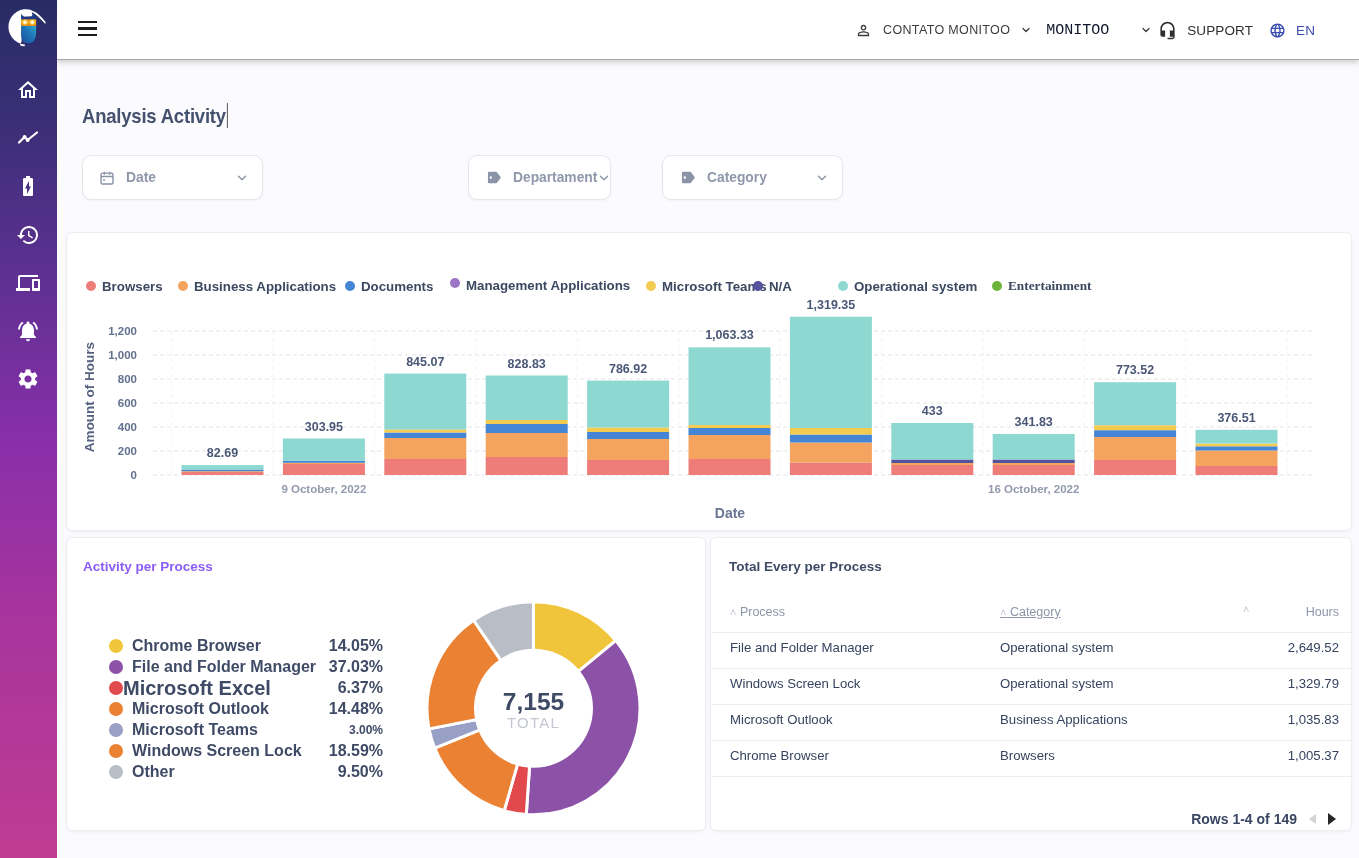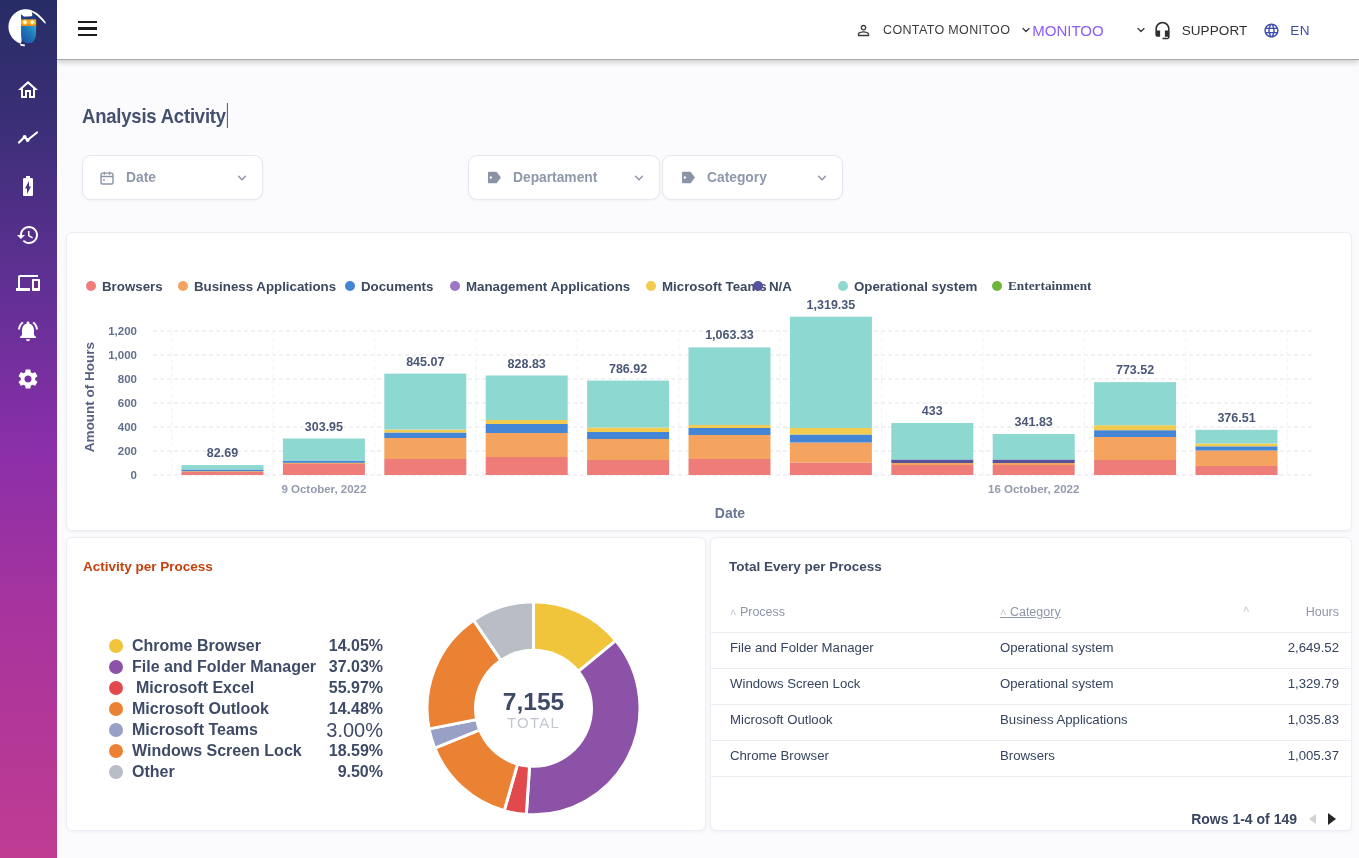--- a/index.html
+++ b/index.html
@@ -20,21 +20,21 @@
           <svg width="17" height="17" viewBox="0 0 24 24" fill="#3b3b3b">
             <path d="M12 5.9c1.16 0 2.1.94 2.1 2.1s-.94 2.1-2.1 2.1S9.9 9.16 9.9 8s.94-2.1 2.1-2.1m0 9c2.97 0 6.1 1.46 6.1 2.1v1.1H5.9V17c0-.64 3.13-2.1 6.1-2.1M12 4C9.79 4 8 5.79 8 8s1.79 4 4 4 4-1.79 4-4-1.79-4-4-4zm0 9c-2.67 0-8 1.34-8 4v3h16v-3c0-2.66-5.33-4-8-4z"></path>
           </svg>
         </span>
     <span style="margin-left:11px;font-size:12.5px;letter-spacing:.35px;color:#3b3b3b;">CONTATO MONITOO</span>
     <span style="margin-left:10px;display:flex;">
           <svg width="12" height="12" viewBox="0 0 24 24" fill="none" stroke="#3b3b3b" stroke-width="2.6" stroke-linecap="round" stroke-linejoin="round">
             <path d="M6 9l6 6 6-6"></path>
           </svg>
         </span>
-    <span style="font-size:15px;color:#8b5cf6;">MONITOO</span>
+    <span style="margin-left:14px;font-size:15px;color:#0f172a;font-family:Liberation Mono, monospace;">MONITOO</span>
     <span style="margin-left:31px;display:flex;">
           <svg width="12" height="12" viewBox="0 0 24 24" fill="none" stroke="#3b3b3b" stroke-width="2.6" stroke-linecap="round" stroke-linejoin="round">
             <path d="M6 9l6 6 6-6"></path>
           </svg>
         </span>
     <span style="margin-left:6px;display:flex;">
           <svg width="19" height="19" viewBox="0 0 24 24" fill="#2f2f2f">
             <path d="M12 1c-4.97 0-9 4.03-9 9v7c0 1.66 1.34 3 3 3h3v-8H5v-2c0-3.87 3.13-7 7-7s7 3.13 7 7v2h-4v8h4v1h-7v2h6c1.66 0 3-1.34 3-3V10c0-4.97-4.03-9-9-9z"></path>
           </svg>
         </span>
@@ -102,21 +102,21 @@
           <path d="M8 14.5h.01" stroke-width="2.6" stroke-linecap="round"></path>
         </svg>
       </span>
  <span style="margin-left:10px;font-size:13.8px;font-weight:600;color:#8f97ab;">Date</span>
  <span style="margin-left:auto;margin-right:13px;display:flex;">
         <svg width="14" height="14" viewBox="0 0 24 24" fill="none" stroke="#8b93a7" stroke-width="2.4" stroke-linecap="round" stroke-linejoin="round">
           <path d="M6 9l6 6 6-6"></path>
         </svg>
       </span>
     </div>
-<div style="position:absolute;left:468px;top:155px;width:192px;height:45px;background:#fff;border:1px solid #e4e7ee;border-radius:9px;box-shadow:0 1px 2px rgba(40,50,90,.05);display:flex;align-items:center;">
+<div style="position:absolute;left:468px;top:155px;width:143px;height:45px;background:#fff;border:1px solid #e4e7ee;border-radius:9px;box-shadow:0 1px 2px rgba(40,50,90,.05);display:flex;align-items:center;">
  <span style="margin-left:15px;display:flex;">
         <svg width="19" height="19" viewBox="0 0 24 24">
           <path fill-rule="evenodd" d="M5 6.2 C5 5.3 5.7 4.6 6.6 4.6 H14.8 C15.3 4.6 15.8 4.8 16.1 5.2 L20.8 11.2 Q21.4 12 20.8 12.8 L16.1 18.8 C15.8 19.2 15.3 19.4 14.8 19.4 H6.6 C5.7 19.4 5 18.7 5 17.8 Z M8.6 13.5 a1.5 1.5 0 1 0 0-3 a1.5 1.5 0 0 0 0 3 Z" fill="#8b93a7"></path>
         </svg>
       </span>
  <span style="margin-left:10px;font-size:13.8px;font-weight:600;color:#8f97ab;">Departament</span>
  <span style="margin-left:auto;margin-right:13px;display:flex;">
         <svg width="14" height="14" viewBox="0 0 24 24" fill="none" stroke="#8b93a7" stroke-width="2.4" stroke-linecap="round" stroke-linejoin="round">
           <path d="M6 9l6 6 6-6"></path>
         </svg>
@@ -235,21 +235,21 @@
         <span style="font-size:13.3px;font-weight:600;color:#3c4961;">Browsers</span>
       </span>
       <span style="position:absolute;left:111px;top:45px;height:16px;display:inline-flex;align-items:center;white-space:nowrap;">
         <span style="width:10px;height:10px;border-radius:50%;background:#f4a45e;display:inline-block;margin-right:6px;"></span>
         <span style="font-size:13.3px;font-weight:600;color:#3c4961;">Business Applications</span>
       </span>
       <span style="position:absolute;left:278px;top:45px;height:16px;display:inline-flex;align-items:center;white-space:nowrap;">
         <span style="width:10px;height:10px;border-radius:50%;background:#4585d6;display:inline-block;margin-right:6px;"></span>
         <span style="font-size:13.3px;font-weight:600;color:#3c4961;">Documents</span>
       </span>
-      <span style="position:absolute;left:383px;top:45px;height:16px;display:inline-flex;align-items:center;white-space:nowrap;">
+      <span style="position:absolute;left:383px;top:45px;height:16px;display:inline-flex;align-items:flex-start;white-space:nowrap;">
         <span style="width:10px;height:10px;border-radius:50%;background:#9c77c7;display:inline-block;margin-right:6px;"></span>
         <span style="font-size:13.3px;font-weight:600;color:#3c4961;">Management Applications</span>
       </span>
       <span style="position:absolute;left:579px;top:45px;height:16px;display:inline-flex;align-items:center;white-space:nowrap;">
         <span style="width:10px;height:10px;border-radius:50%;background:#f3cb50;display:inline-block;margin-right:6px;"></span>
         <span style="font-size:13.3px;font-weight:600;color:#3c4961;">Microsoft Teams</span>
       </span>
       <span style="position:absolute;left:686px;top:45px;height:16px;display:inline-flex;align-items:center;white-space:nowrap;">
         <span style="width:10px;height:10px;border-radius:50%;background:#55529e;display:inline-block;margin-right:6px;"></span>
         <span style="font-size:13.3px;font-weight:600;color:#3c4961;">N/A</span>
@@ -257,21 +257,21 @@
       <span style="position:absolute;left:771px;top:45px;height:16px;display:inline-flex;align-items:center;white-space:nowrap;">
         <span style="width:10px;height:10px;border-radius:50%;background:#8dd8d1;display:inline-block;margin-right:6px;"></span>
         <span style="font-size:13.3px;font-weight:600;color:#3c4961;">Operational system</span>
       </span>
       <span style="position:absolute;left:925px;top:45px;height:16px;display:inline-flex;align-items:center;white-space:nowrap;">
         <span style="width:10px;height:10px;border-radius:50%;background:#6cb43a;display:inline-block;margin-right:6px;"></span>
         <span style="font-size:13.3px;font-weight:600;color:#3c4961;font-family:Liberation Serif, serif;">Entertainment</span>
       </span>
 </div>
 <div class="card" style="left:66px;top:537px;width:640px;height:294px;">
-  <div style="position:absolute;left:16px;top:21px;font-size:13.5px;font-weight:700;color:#c2410c;">Activity per Process</div>
+  <div style="position:absolute;left:16px;top:21px;font-size:13.5px;font-weight:700;color:#8b5cf6;">Activity per Process</div>
   <svg width="640" height="294" style="position:absolute;left:0;top:0">
 <path d="M466.5 170.3 L466.50 63.80 A106.5 106.5 0 0 1 548.77 102.67 Z" fill="#f0c53c" stroke="#ffffff" stroke-width="3" stroke-linejoin="round"></path>
 <path d="M466.5 170.3 L548.77 102.67 A106.5 106.5 0 0 1 459.28 276.55 Z" fill="#8b52a7" stroke="#ffffff" stroke-width="3" stroke-linejoin="round"></path>
 <path d="M466.5 170.3 L459.28 276.55 A106.5 106.5 0 0 1 437.24 272.70 Z" fill="#e2494d" stroke="#ffffff" stroke-width="3" stroke-linejoin="round"></path>
 <path d="M466.5 170.3 L437.24 272.70 A106.5 106.5 0 0 1 367.70 210.06 Z" fill="#eb8133" stroke="#ffffff" stroke-width="3" stroke-linejoin="round"></path>
 <path d="M466.5 170.3 L367.70 210.06 A106.5 106.5 0 0 1 362.00 190.85 Z" fill="#98a0c6" stroke="#ffffff" stroke-width="3" stroke-linejoin="round"></path>
 <path d="M466.5 170.3 L362.00 190.85 A106.5 106.5 0 0 1 406.64 82.22 Z" fill="#eb8133" stroke="#ffffff" stroke-width="3" stroke-linejoin="round"></path>
 <path d="M466.5 170.3 L406.64 82.22 A106.5 106.5 0 0 1 466.50 63.80 Z" fill="#b9bdc6" stroke="#ffffff" stroke-width="3" stroke-linejoin="round"></path>
 <circle cx="466.5" cy="170.29999999999995" r="59.5" fill="#ffffff"></circle>
 <text x="466.5" y="171.79999999999995" text-anchor="middle" font-size="24.5" font-weight="700" fill="#3f4b66">7,155</text>
@@ -282,33 +282,33 @@
         <span style="margin-left:9px;font-size:16px;font-weight:700;color:#3f4b66;">Chrome Browser</span>
       </div>
 <div style="position:absolute;left:250px;top:98px;width:66px;height:20px;display:flex;align-items:center;justify-content:flex-end;font-size:16px;font-weight:700;color:#3f4b66;">14.05%</div>
 <div style="position:absolute;left:42px;top:119px;height:20px;display:flex;align-items:center;">
         <span style="width:14px;height:14px;border-radius:50%;background:#8b52a7;display:inline-block;"></span>
         <span style="margin-left:9px;font-size:16px;font-weight:700;color:#3f4b66;">File and Folder Manager</span>
       </div>
 <div style="position:absolute;left:250px;top:119px;width:66px;height:20px;display:flex;align-items:center;justify-content:flex-end;font-size:16px;font-weight:700;color:#3f4b66;">37.03%</div>
 <div style="position:absolute;left:42px;top:140px;height:20px;display:flex;align-items:center;">
         <span style="width:14px;height:14px;border-radius:50%;background:#e2494d;display:inline-block;"></span>
-        <span style="margin-left:13px;font-size:16px;font-weight:700;color:#3f4b66;">Microsoft Excel</span>
-      </div>
-<div style="position:absolute;left:250px;top:140px;width:66px;height:20px;display:flex;align-items:center;justify-content:flex-end;font-size:16px;font-weight:700;color:#3f4b66;">55.97%</div>
+        <span style="margin-left:0;font-size:20px;font-weight:700;color:#3f4b66;">Microsoft Excel</span>
+      </div>
+<div style="position:absolute;left:250px;top:140px;width:66px;height:20px;display:flex;align-items:center;justify-content:flex-end;font-size:16px;font-weight:700;color:#3f4b66;">6.37%</div>
 <div style="position:absolute;left:42px;top:161px;height:20px;display:flex;align-items:center;">
         <span style="width:14px;height:14px;border-radius:50%;background:#eb8133;display:inline-block;"></span>
         <span style="margin-left:9px;font-size:16px;font-weight:700;color:#3f4b66;">Microsoft Outlook</span>
       </div>
 <div style="position:absolute;left:250px;top:161px;width:66px;height:20px;display:flex;align-items:center;justify-content:flex-end;font-size:16px;font-weight:700;color:#3f4b66;">14.48%</div>
 <div style="position:absolute;left:42px;top:182px;height:20px;display:flex;align-items:center;">
         <span style="width:14px;height:14px;border-radius:50%;background:#98a0c6;display:inline-block;"></span>
         <span style="margin-left:9px;font-size:16px;font-weight:700;color:#3f4b66;">Microsoft Teams</span>
       </div>
-<div style="position:absolute;left:250px;top:182px;width:66px;height:20px;display:flex;align-items:center;justify-content:flex-end;font-size:20px;font-weight:400;color:#3f4b66;text-align:right;">3.00%</div>
+<div style="position:absolute;left:250px;top:182px;width:66px;height:20px;display:flex;align-items:center;justify-content:flex-end;font-size:12px;font-weight:700;color:#3f4b66;text-align:right;">3.00%</div>
 <div style="position:absolute;left:42px;top:203px;height:20px;display:flex;align-items:center;">
         <span style="width:14px;height:14px;border-radius:50%;background:#eb8133;display:inline-block;"></span>
         <span style="margin-left:9px;font-size:16px;font-weight:700;color:#3f4b66;">Windows Screen Lock</span>
       </div>
 <div style="position:absolute;left:250px;top:203px;width:66px;height:20px;display:flex;align-items:center;justify-content:flex-end;font-size:16px;font-weight:700;color:#3f4b66;">18.59%</div>
 <div style="position:absolute;left:42px;top:224px;height:20px;display:flex;align-items:center;">
         <span style="width:14px;height:14px;border-radius:50%;background:#b9bdc6;display:inline-block;"></span>
         <span style="margin-left:9px;font-size:16px;font-weight:700;color:#3f4b66;">Other</span>
       </div>
 <div style="position:absolute;left:250px;top:224px;width:66px;height:20px;display:flex;align-items:center;justify-content:flex-end;font-size:16px;font-weight:700;color:#3f4b66;">9.50%</div>

